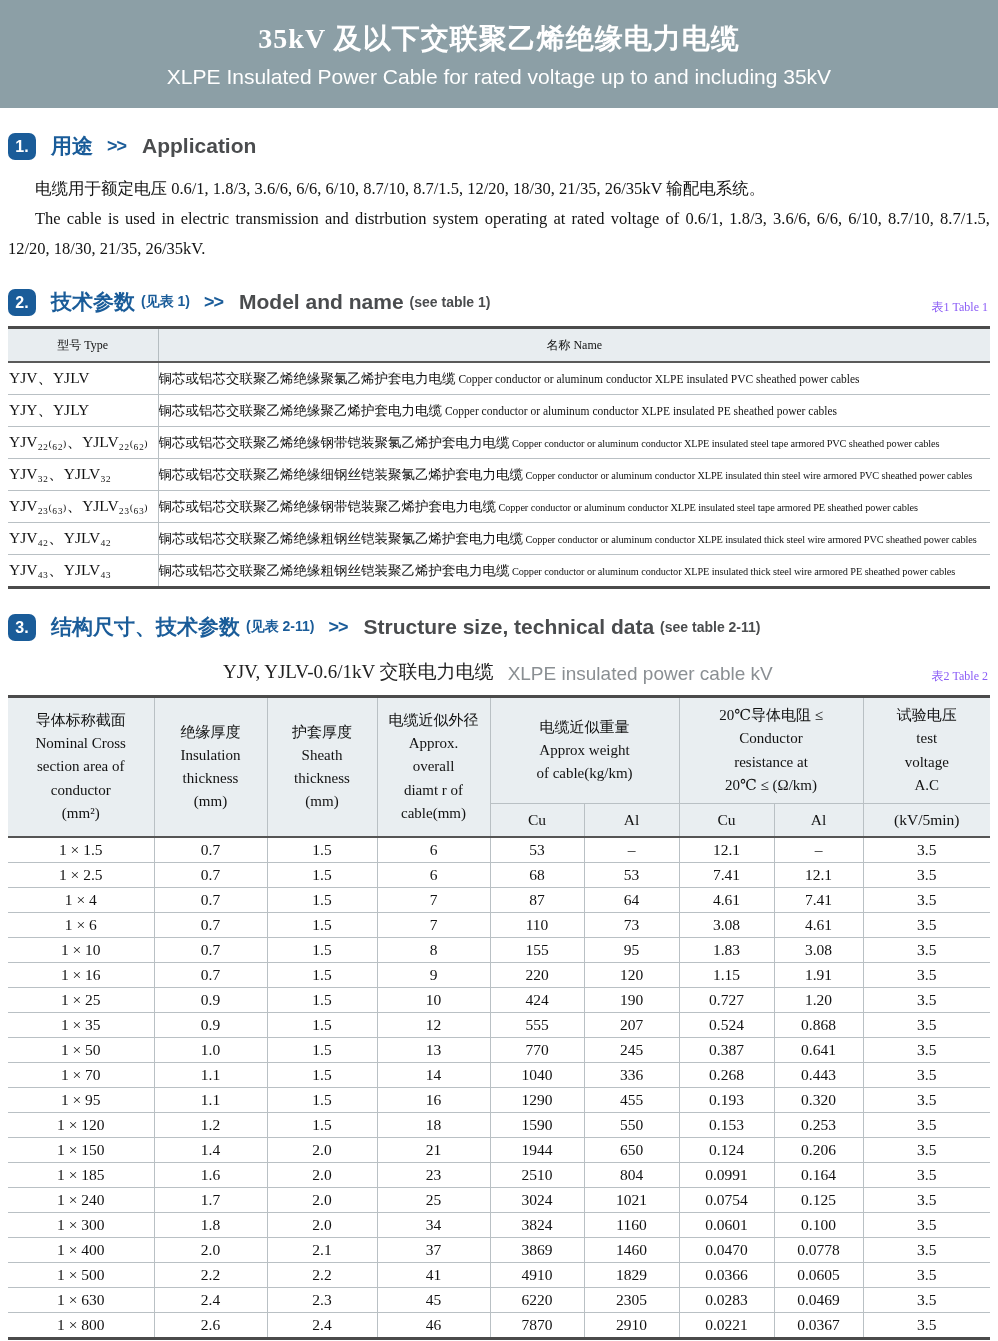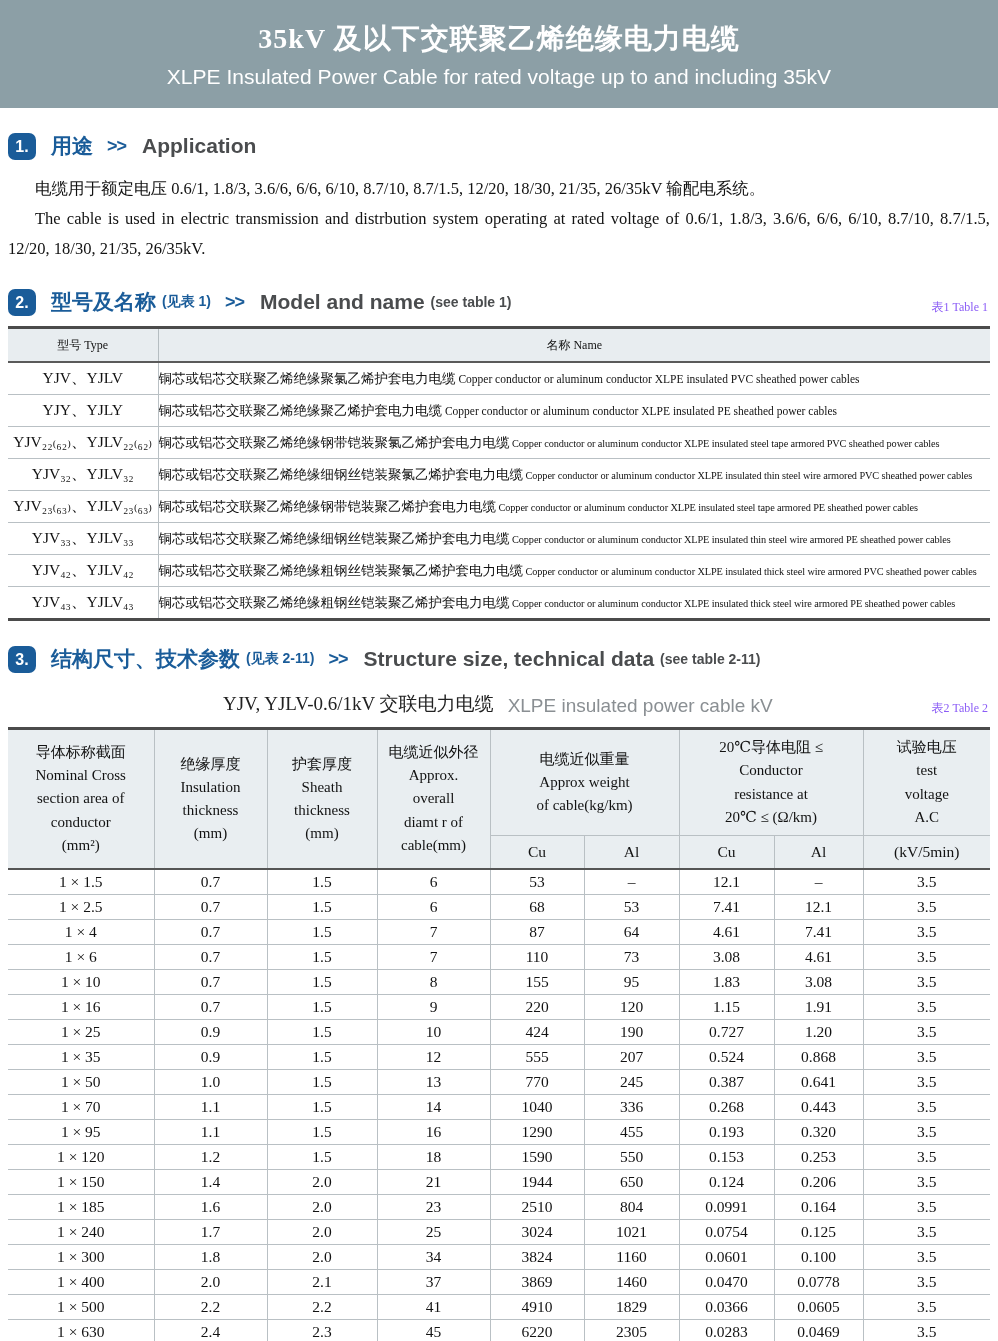--- a/index.html
+++ b/index.html
@@ -36,21 +36,21 @@
   .tblwrap{margin:10px 8px 0 8px;}
   table{border-collapse:collapse; width:982px; table-layout:fixed;}
   .t1 th{
     background:#E8EDF0; font-weight:normal; font-size:12px; height:30px;
     border-top:3px solid #4b4b4b; border-bottom:2px solid #5a5a5a;
   }
   .t1 th:first-child{border-right:1px solid #b5bdc1;}
   .t1 td{height:29px; border-top:1px solid #b9c0c4;}
   .t1 tbody tr:first-child td{border-top:none;}
   .t1 tbody tr:last-child td{border-bottom:3px solid #4b4b4b;}
-  .t1-type{text-align:center; font-size:15.5px; border-right:1px solid #b9c0c4;}
+  .t1-type{font-size:15.5px; border-right:1px solid #b9c0c4;}
   .t1-name{padding-left:0; white-space:nowrap; overflow:hidden;}
   .t1-cn{font-size:13.5px;}
   .t1-en{font-size:11.5px;}
   .t1 tbody tr:nth-child(n+3) .t1-en{font-size:10.3px; letter-spacing:-0.1px;}
 
   
   .subtitle-row{display:flex; align-items:flex-end; margin:18px 10px 0 8px;}
   .subtitle-cn{font-size:19px; color:#222; margin-left:215px;}
   .subtitle-en{font-size:19px; color:#8a8f93; margin-left:14px; font-family:"Liberation Sans",sans-serif;}
 
@@ -87,21 +87,21 @@
   <span class="sec-arrows">&gt;&gt;</span>
   <span class="sec-en">Application</span>
 </div>
 <div class="paras">
   <p>电缆用于额定电压 0.6/1, 1.8/3, 3.6/6, 6/6, 6/10, 8.7/10, 8.7/1.5, 12/20, 18/30, 21/35, 26/35kV 输配电系统。</p>
   <p>The cable is used in electric transmission and distrbution system operating at rated voltage of 0.6/1, 1.8/3, 3.6/6, 6/6, 6/10, 8.7/10, 8.7/1.5, 12/20, 18/30, 21/35, 26/35kV.</p>
 </div>
 
 <div class="sec">
   <div class="badge">2.</div>
-  <span class="sec-cn">型号及名称</span>
+  <span class="sec-cn">技术参数</span>
   <span class="sec-note-cn">(见表 1)</span>
   <span class="sec-arrows">&gt;&gt;</span>
   <span class="sec-en">Model and name</span>
   <span class="sec-note-en">(see table 1)</span>
   <span class="sec-label">表1  Table 1</span>
 </div>
 
 <div class="tblwrap">
   <table class="t1">
     <colgroup>
@@ -127,24 +127,20 @@
           <td class="t1-type">YJV₂₂₍₆₂₎、YJLV₂₂₍₆₂₎</td>
           <td class="t1-name"><span class="t1-cn">铜芯或铝芯交联聚乙烯绝缘钢带铠装聚氯乙烯护套电力电缆</span><span class="t1-en">  Copper conductor or aluminum conductor XLPE insulated steel tape armored PVC sheathed power cables</span></td>
         </tr>
         <tr>
           <td class="t1-type">YJV₃₂、YJLV₃₂</td>
           <td class="t1-name"><span class="t1-cn">铜芯或铝芯交联聚乙烯绝缘细钢丝铠装聚氯乙烯护套电力电缆</span><span class="t1-en">  Copper conductor or aluminum conductor XLPE insulated thin steel wire armored PVC sheathed power cables</span></td>
         </tr>
         <tr>
           <td class="t1-type">YJV₂₃₍₆₃₎、YJLV₂₃₍₆₃₎</td>
           <td class="t1-name"><span class="t1-cn">铜芯或铝芯交联聚乙烯绝缘钢带铠装聚乙烯护套电力电缆</span><span class="t1-en">  Copper conductor or aluminum conductor XLPE insulated steel tape armored PE sheathed power cables</span></td>
-        </tr>
-        <tr>
-          <td class="t1-type">YJV₃₃、YJLV₃₃</td>
-          <td class="t1-name"><span class="t1-cn">铜芯或铝芯交联聚乙烯绝缘细钢丝铠装聚乙烯护套电力电缆</span><span class="t1-en">  Copper conductor or aluminum conductor XLPE insulated thin steel wire armored PE sheathed power cables</span></td>
         </tr>
         <tr>
           <td class="t1-type">YJV₄₂、YJLV₄₂</td>
           <td class="t1-name"><span class="t1-cn">铜芯或铝芯交联聚乙烯绝缘粗钢丝铠装聚氯乙烯护套电力电缆</span><span class="t1-en">  Copper conductor or aluminum conductor XLPE insulated thick steel wire armored PVC sheathed power cables</span></td>
         </tr>
         <tr>
           <td class="t1-type">YJV₄₃、YJLV₄₃</td>
           <td class="t1-name"><span class="t1-cn">铜芯或铝芯交联聚乙烯绝缘粗钢丝铠装聚乙烯护套电力电缆</span><span class="t1-en">  Copper conductor or aluminum conductor XLPE insulated thick steel wire armored PE sheathed power cables</span></td>
         </tr>
       </tbody>

